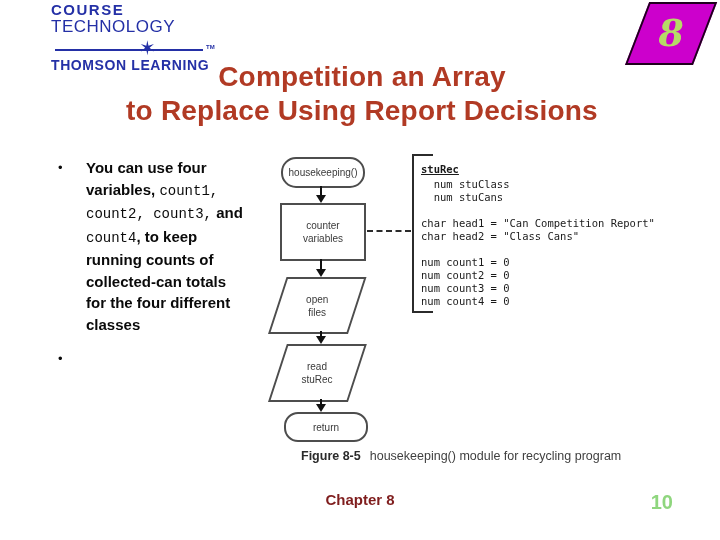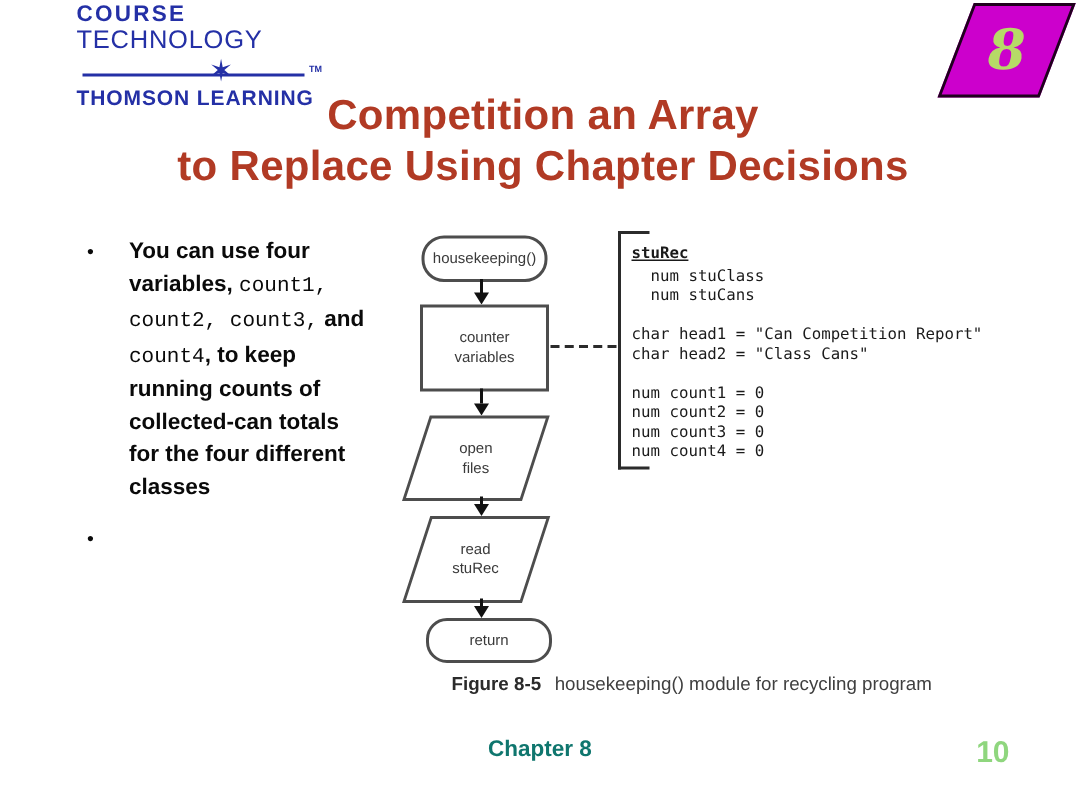--- a/index.html
+++ b/index.html
@@ -57,42 +57,42 @@
   .brk-b{left:412px;top:311px;width:21px;height:2px;}
   .anno-title{position:absolute;left:421px;top:163px;font-family:"DejaVu Sans Mono",monospace;
     font-size:10.5px;font-weight:bold;color:#1a1a1a;text-decoration:underline;}
   .anno-body{position:absolute;left:421px;top:178px;font-family:"DejaVu Sans Mono",monospace;
     font-size:10.5px;line-height:13px;color:#1a1a1a;white-space:pre;}
   
   .caption{position:absolute;left:261px;top:449px;font-size:12.5px;color:#3f3f3f;padding-left:40px;}
   .caption b{color:#2b2b2b;margin-right:9px;}
   
   .chapter{position:absolute;left:0;top:491px;width:720px;text-align:center;
-    font-size:15px;font-weight:bold;color:#0f766e;}
+    font-size:15px;font-weight:bold;color:#7f1d1d;}
   .pagenum{position:absolute;right:47px;top:491px;font-size:20px;font-weight:bold;color:#8fd67e;}
 </style>
 </head>
 <body>
 
 <div class="logo">
   <div class="logo-course">COURSE</div>
   <div class="logo-tech">TECHNOLOGY</div>
   <div class="logo-rule"></div>
   <div class="logo-star">✶</div>
   <div class="logo-tm">TM</div>
   <div class="logo-thomson">THOMSON LEARNING</div>
 </div>
 
 <div class="badge">
   <span class="badge-num">8</span>
 </div>
 
 <div class="title">
   <div>Competition an Array</div>
-  <div>to Replace Using Chapter Decisions</div>
+  <div>to Replace Using Report Decisions</div>
 </div>
 
 <div class="bullets">
     <div class="bullet">
       <span class="dot">•</span>
       <div class="btext"><span>You can use four variables, </span><span class="mono">count1,</span><span> </span><span class="mono">count2, count3,</span><span> and </span><span class="mono">count4</span><span>, to keep running counts of collected-can totals for the four different classes</span></div>
     </div>
     <div class="bullet">
       <span class="dot">•</span>
     </div>

